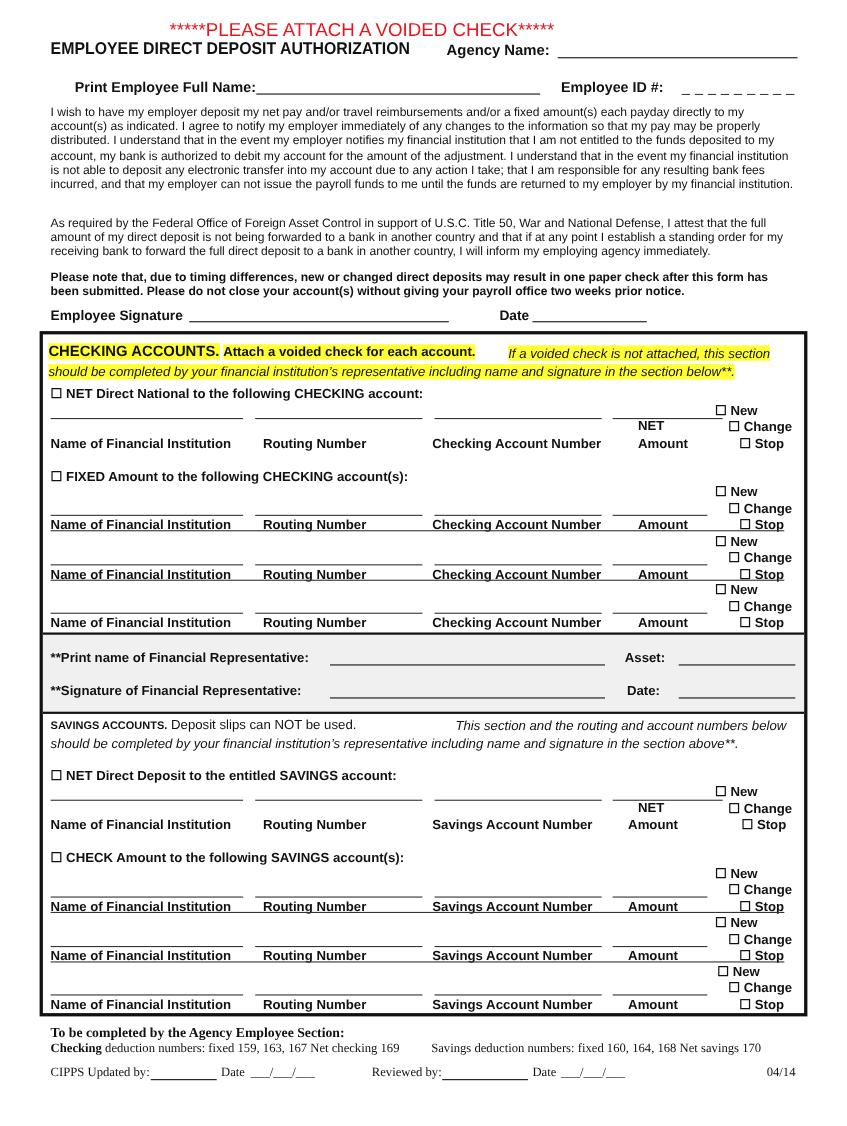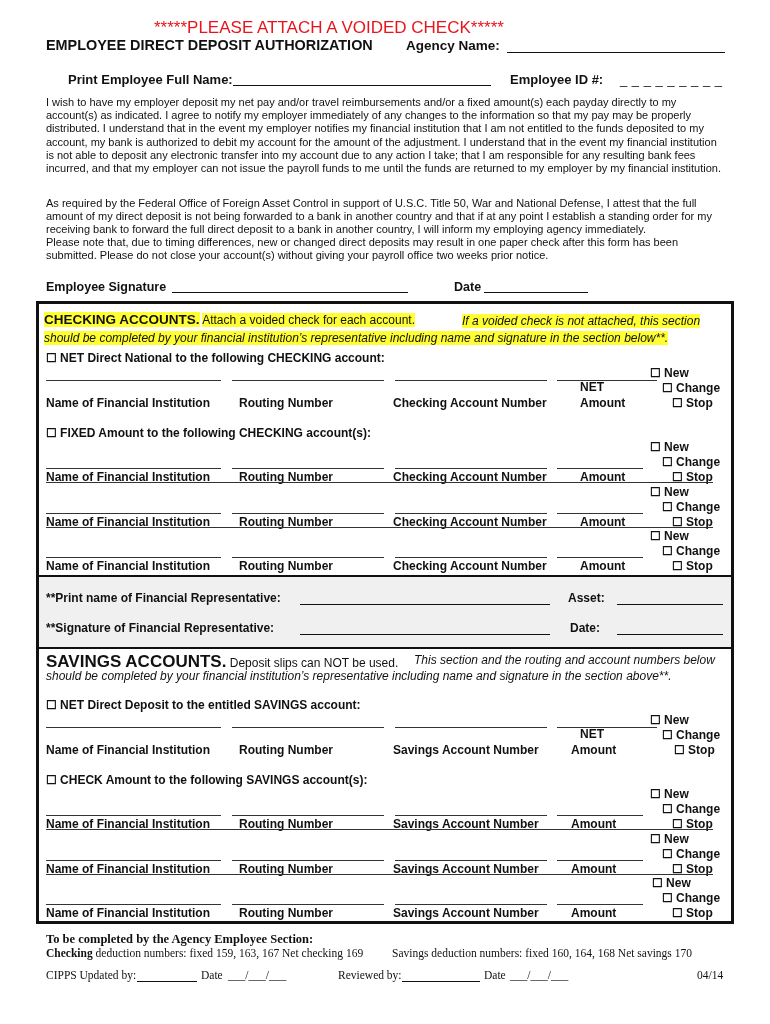--- a/index.html
+++ b/index.html
@@ -30,32 +30,32 @@
 <div class="abs agency-label">Agency Name:</div>
 <div class="uline" style="left:507px; top:40px; width:218px; height:12px;"></div>
 
 <div class="abs b13" style="left:46px; top:72px;padding-left:22px;">Print Employee Full Name:</div>
 <div class="uline" style="left:233px; top:72px; width:258px; height:13px;"></div>
 <div class="abs b13" style="left:510px; top:72px;">Employee ID #:</div>
 <div class="abs b13" style="left:620px; top:72px; font-weight:normal; letter-spacing:0.5px;">_ _ _ _ _ _ _ _ _</div>
 
 <div class="para" style="top:96px;">I wish to have my employer deposit my net pay and/or travel reimbursements and/or a fixed amount(s) each payday directly to my account(s) as indicated. I agree to notify my employer immediately of any changes to the information so that my pay may be properly distributed. I understand that in the event my employer notifies my financial institution that I am not entitled to the funds deposited to my account, my bank is authorized to debit my account for the amount of the adjustment.  I understand that in the event my financial institution is not able to deposit any electronic transfer into my account due to any action I take; that I am responsible for any resulting bank fees incurred, and that my employer can not issue the payroll funds to me until the funds are returned to my employer by my financial institution.</div>
 <div class="para" style="top:197px;">As required by the Federal Office of Foreign Asset Control in support of U.S.C. Title 50, War and National Defense, I attest that the full amount of my direct deposit is not being forwarded to a bank in another country and that if at any point I establish a standing order for my receiving bank to forward the full direct deposit to a bank in another country, I will inform my employing agency immediately.</div>
-<div class="para" style="top:236px; font-weight:normal;">Please note that, due to timing differences, new or changed direct deposits may result in one paper check after this form has been submitted.  Please do not close your account(s) without giving your payroll office two weeks prior notice.</div>
+<div class="para" style="top:246px; font-weight:bold;">Please note that, due to timing differences, new or changed direct deposits may result in one paper check after this form has been submitted.  Please do not close your account(s) without giving your payroll office two weeks prior notice.</div>
 
 <div class="abs b13" style="left:46px; top:280px; font-size:12.5px;">Employee Signature</div>
 <div class="uline" style="left:172px; top:280px; width:236px; height:12px;"></div>
 <div class="abs b13" style="left:454px; top:280px; font-size:12.5px;">Date</div>
 <div class="uline" style="left:484px; top:280px; width:104px; height:12px;"></div>
 
 <div class="box"></div>
 
 <div class="abs" style="left:44px; top:311px; font-size:12px; line-height:17px;">
   <span class="hl" style="font-size:13.5px; font-weight:bold;">CHECKING ACCOUNTS.</span>
-  <span class="hl" style="font-weight:normal;text-align:center;">Attach a voided check for each account.</span>
+  <span class="hl" style="font-weight:bold;text-align:center;">Attach a voided check for each account.</span>
 </div>
 <div class="abs" style="left:44px; top:313px; width:672px; font-size:12px; line-height:17px; white-space:normal; text-indent:418px; font-style:italic;">
   <span class="hl">If a voided check is not attached, this section should be completed by your financial institution’s representative including name and signature in the section below**.</span>
 </div>
 
 <div class="opt" style="left:46px; top:351px;">☐ NET Direct National to the following CHECKING account:</div>
 
 <div class="fieldline" style="left:46px; top:380px; width:175px;"></div>
 <div class="fieldline" style="left:232px; top:380px; width:152px;"></div>
 <div class="fieldline" style="left:395px; top:380px; width:152px;"></div>
@@ -119,21 +119,21 @@
 <div class="rowlbl" style="left:46px; top:591px;">**Print name of Financial Representative:</div>
 <div class="fieldline" style="left:300px; top:591px; width:250px; height:13px; border-color:#111;"></div>
 <div class="rowlbl" style="left:568px; top:591px;">Asset:</div>
 <div class="fieldline" style="left:617px; top:591px; width:106px; height:13px; border-color:#111;"></div>
 <div class="rowlbl" style="left:46px; top:621px;">**Signature of Financial Representative:</div>
 <div class="fieldline" style="left:300px; top:621px; width:250px; height:13px; border-color:#111;"></div>
 <div class="rowlbl" style="left:570px; top:621px;">Date:</div>
 <div class="fieldline" style="left:617px; top:621px; width:106px; height:13px; border-color:#111;"></div>
 
 <div class="abs" style="left:46px; top:652px; font-size:12px;">
-  <span style="font-size:17px; font-weight:bold;">SAVINGS ACCOUNTS.</span>
+  <span style="font-size:10px; font-weight:bold;">SAVINGS ACCOUNTS.</span>
   <span style="font-weight:normal;">Deposit slips can NOT be used.</span>
 </div>
 <div class="abs" style="left:46px; top:652px; width:672px; font-size:12px; line-height:16px; white-space:normal; text-indent:368px; font-style:italic;">This section and the routing and account numbers below should be completed by your financial institution’s representative including name and signature in the section above**.</div>
 
 <div class="opt" style="left:46px; top:698px;">☐ NET Direct Deposit to the entitled SAVINGS account:</div>
 
 <div class="fieldline" style="left:46px; top:727px; width:175px;"></div>
 <div class="fieldline" style="left:232px; top:727px; width:152px;"></div>
 <div class="fieldline" style="left:395px; top:727px; width:152px;"></div>
 <div class="fieldline" style="left:557px; top:727px; width:100px;"></div>

